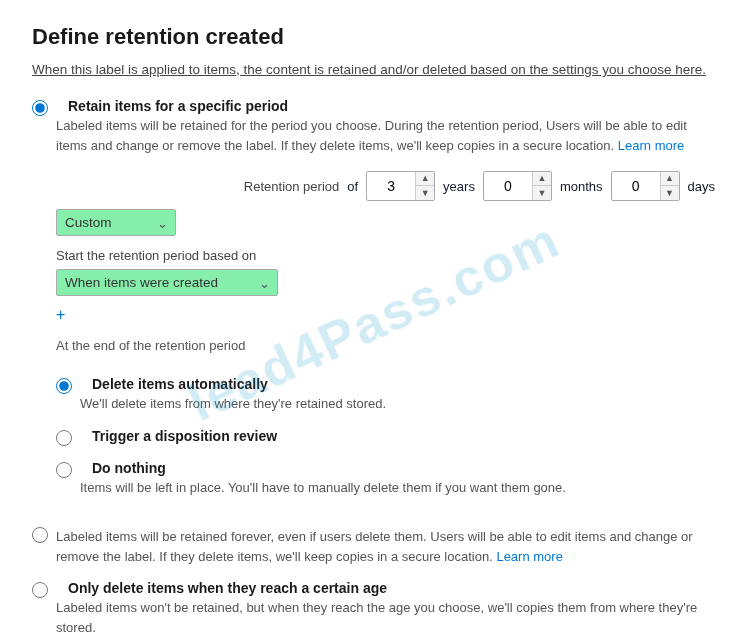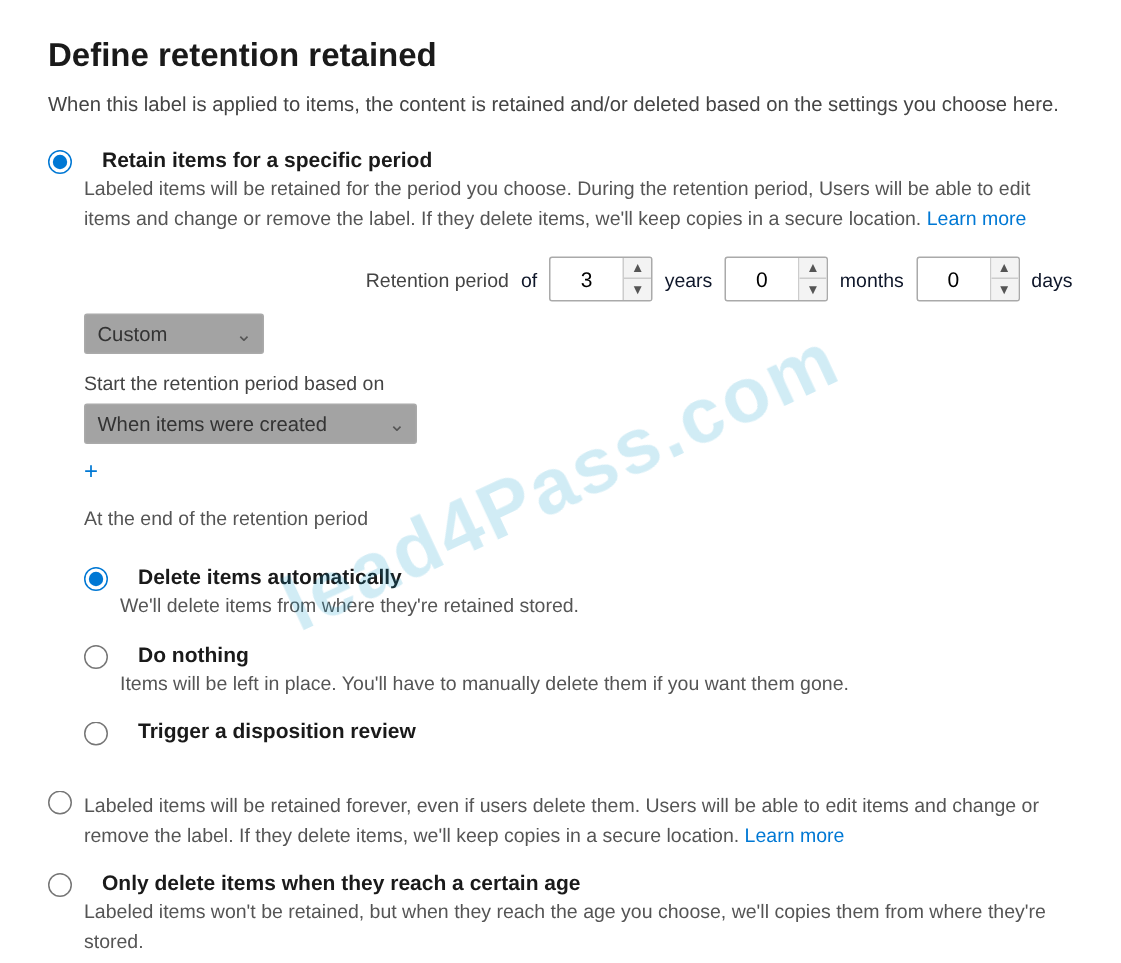--- a/index.html
+++ b/index.html
@@ -16,20 +16,21 @@
       font-size: 22px;
       font-weight: 600;
       margin-bottom: 10px;
       color: #1a1a1a;
     }
     .intro-text {
       color: #444;
       margin-bottom: 18px;
       line-height: 1.5;
       font-size: 13.5px;
+      text-decoration: underline;
     }
     .radio-option {
       display: flex;
       align-items: flex-start;
       margin-bottom: 14px;
       gap: 8px;
     }
     .radio-option input[type="radio"] {
       margin-top: 2px;
       flex-shrink: 0;
@@ -118,21 +119,21 @@
       display: inline-block;
     }
     .select-wrapper select {
       appearance: none;
       -webkit-appearance: none;
       border: 1px solid #aaa;
       border-radius: 2px;
       padding: 5px 28px 5px 8px;
       font-size: 13.5px;
       color: #333;
-      background: #a3a3a3;
+      background: #86efac;
       cursor: pointer;
       outline: none;
       min-width: 120px;
     }
     .select-wrapper::after {
       content: '⌄';
       position: absolute;
       right: 8px;
       top: 50%;
       transform: translateY(-50%);
@@ -176,21 +177,21 @@
       white-space: nowrap;
       z-index: 999;
       letter-spacing: 2px;
     }
   </style>
 </head>
 <body>
 
 <div class="watermark">lead4Pass.com</div>
 
-<h1>Define retention retained</h1>
+<h1>Define retention created</h1>
 <p class="intro-text">When this label is applied to items, the content is retained and/or deleted based on the settings you choose here.</p>
 
 <div class="radio-option">
   <input type="radio" name="main-option" id="retain-specific" checked="" style="">
   <div>
     <label for="retain-specific" class="radio-label">Retain items for a specific period</label>
     <div class="radio-desc">
       <span>Labeled items will be retained for the period you choose. During the retention period, Users will be able to edit items and change or remove the label. If they delete items, we'll keep copies in a secure location.</span>
       <a href="#" class="learn-more">Learn more</a>
     </div>
@@ -262,31 +263,31 @@
     <div class="radio-option">
       <input type="radio" name="end-option" id="delete-auto" checked="" style="">
       <div>
         <label for="delete-auto" class="radio-label">Delete items automatically</label>
         <div class="radio-desc">We'll delete items from where they're retained stored.</div>
       </div>
     </div>
 
     
     <div class="radio-option">
+      <input type="radio" name="end-option" id="trigger-disposition" style="">
+      <label for="trigger-disposition" class="radio-label">Trigger a disposition review</label>
+    </div>
+
+    
+    <div class="radio-option">
       <input type="radio" name="end-option" id="do-nothing" style="">
       <div>
         <label for="do-nothing" class="radio-label">Do nothing</label>
         <div class="radio-desc">Items will be left in place. You'll have to manually delete them if you want them gone.</div>
       </div>
-    </div>
-
-    
-    <div class="radio-option">
-      <input type="radio" name="end-option" id="trigger-disposition" style="">
-      <label for="trigger-disposition" class="radio-label">Trigger a disposition review</label>
     </div>
   </div>
 </div>
 
 <div class="radio-option">
   <input type="radio" name="main-option" id="retain-forever" style="">
   <div>
     <div class="radio-desc">
       <span>Labeled items will be retained forever, even if users delete them. Users will be able to edit items and change or remove the label. If they delete items, we'll keep copies in a secure location.</span>
       <a href="#" class="learn-more">Learn more</a>

